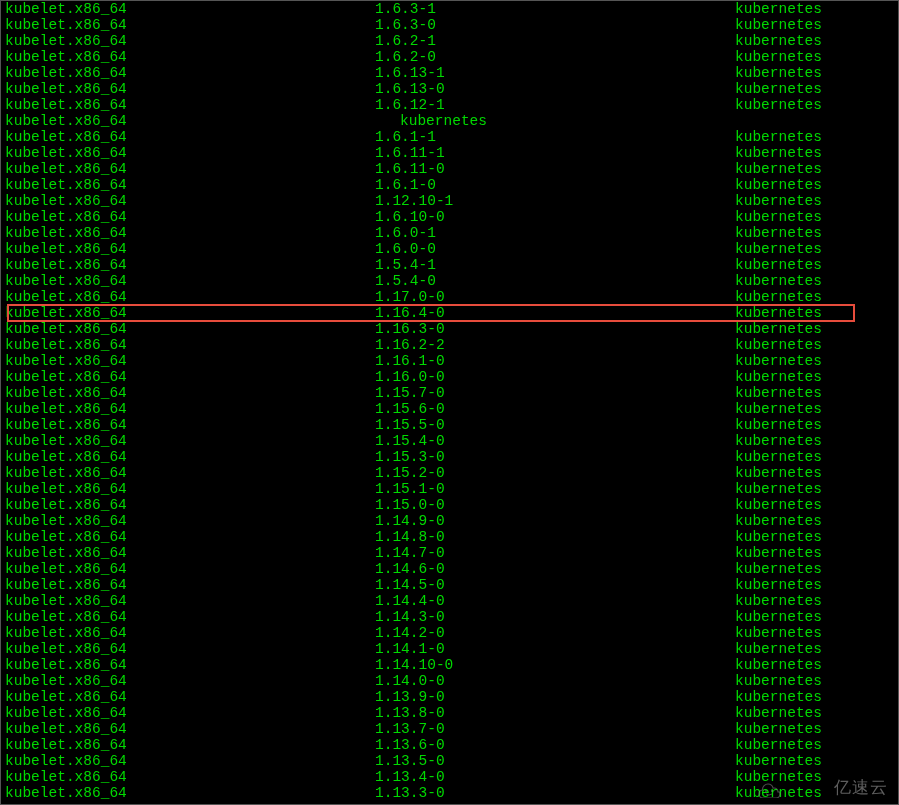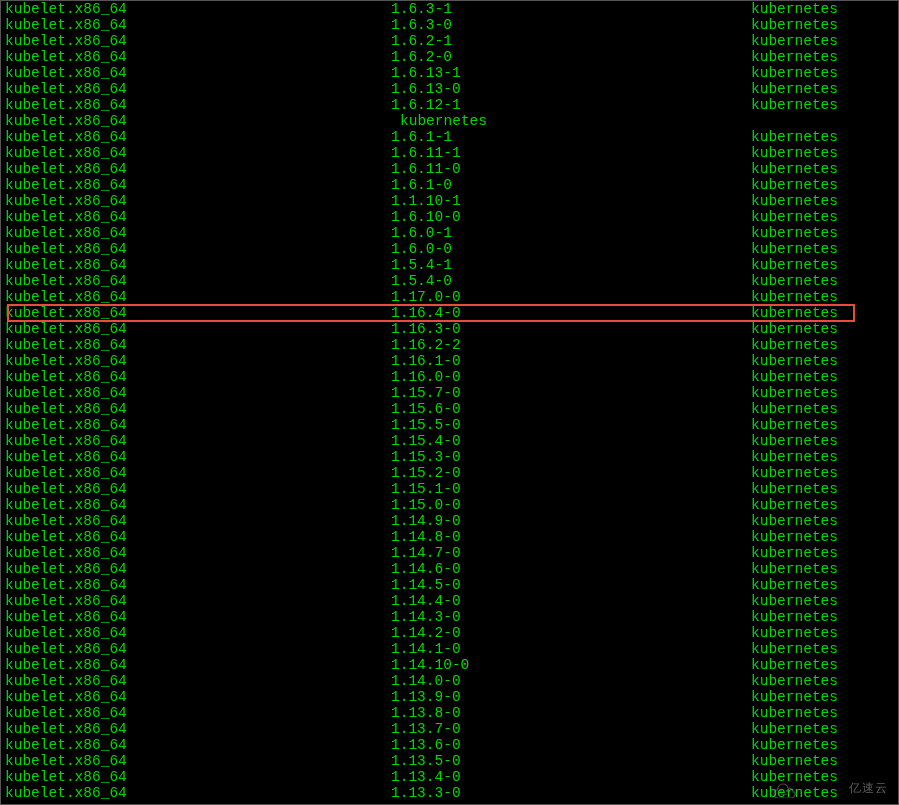--- a/index.html
+++ b/index.html
@@ -25,21 +25,20 @@
       white-space: pre;
       position: relative;
     }
     .col-pkg {
       width: 370px;
       flex-shrink: 0;
     }
     .col-ver {
       width: 335px;
       flex-shrink: 0;
-      margin-left: 16px;
     }
     .col-repo {
       flex-shrink: 0;
       margin-left: 25px;
     }
     .highlight-box {
       position: absolute;
       border: 2px solid #e74c3c;
       left: 2px;
       width: 848px;
@@ -62,42 +61,42 @@
       height: 20px;
       position: relative;
     }
     .watermark-cloud svg {
       width: 30px;
       height: 20px;
     }
     .watermark-text {
       color: #aaaaaa;
       font-family: "SimSun", sans-serif;
-      font-size: 12px;
+      font-size: 17px;
       letter-spacing: 1px;
       margin-left: 44px;
     }
   </style>
 </head>
 <body>
 
 <div id="rows-container">
     <div class="row"><span class="col-pkg">kubelet.x86_64</span><span class="col-ver">1.6.3-1</span><span class="col-repo">kubernetes</span></div>
     <div class="row"><span class="col-pkg">kubelet.x86_64</span><span class="col-ver">1.6.3-0</span><span class="col-repo">kubernetes</span></div>
     <div class="row"><span class="col-pkg">kubelet.x86_64</span><span class="col-ver">1.6.2-1</span><span class="col-repo">kubernetes</span></div>
     <div class="row"><span class="col-pkg">kubelet.x86_64</span><span class="col-ver">1.6.2-0</span><span class="col-repo">kubernetes</span></div>
     <div class="row"><span class="col-pkg">kubelet.x86_64</span><span class="col-ver">1.6.13-1</span><span class="col-repo">kubernetes</span></div>
     <div class="row"><span class="col-pkg">kubelet.x86_64</span><span class="col-ver">1.6.13-0</span><span class="col-repo">kubernetes</span></div>
     <div class="row"><span class="col-pkg">kubelet.x86_64</span><span class="col-ver">1.6.12-1</span><span class="col-repo">kubernetes</span></div>
     <div class="row"><span class="col-pkg">kubelet.x86_64</span><span class="col-repo">kubernetes</span></div>
     <div class="row"><span class="col-pkg">kubelet.x86_64</span><span class="col-ver">1.6.1-1</span><span class="col-repo">kubernetes</span></div>
     <div class="row"><span class="col-pkg">kubelet.x86_64</span><span class="col-ver">1.6.11-1</span><span class="col-repo">kubernetes</span></div>
     <div class="row"><span class="col-pkg">kubelet.x86_64</span><span class="col-ver">1.6.11-0</span><span class="col-repo">kubernetes</span></div>
     <div class="row"><span class="col-pkg">kubelet.x86_64</span><span class="col-ver">1.6.1-0</span><span class="col-repo">kubernetes</span></div>
-    <div class="row"><span class="col-pkg">kubelet.x86_64</span><span class="col-ver">1.1.10-1</span><span class="col-repo">kubernetes</span></div>
+    <div class="row"><span class="col-pkg">kubelet.x86_64</span><span class="col-ver">1.12.10-1</span><span class="col-repo">kubernetes</span></div>
     <div class="row"><span class="col-pkg">kubelet.x86_64</span><span class="col-ver">1.6.10-0</span><span class="col-repo">kubernetes</span></div>
     <div class="row"><span class="col-pkg">kubelet.x86_64</span><span class="col-ver">1.6.0-1</span><span class="col-repo">kubernetes</span></div>
     <div class="row"><span class="col-pkg">kubelet.x86_64</span><span class="col-ver">1.6.0-0</span><span class="col-repo">kubernetes</span></div>
     <div class="row"><span class="col-pkg">kubelet.x86_64</span><span class="col-ver">1.5.4-1</span><span class="col-repo">kubernetes</span></div>
     <div class="row"><span class="col-pkg">kubelet.x86_64</span><span class="col-ver">1.5.4-0</span><span class="col-repo">kubernetes</span></div>
     <div class="row"><span class="col-pkg">kubelet.x86_64</span><span class="col-ver">1.17.0-0</span><span class="col-repo">kubernetes</span></div>
     <div class="row"><span class="col-pkg">kubelet.x86_64</span><span class="col-ver">1.16.4-0</span><span class="col-repo">kubernetes</span><div class="highlight-box" style="top: -1px;"></div></div>
     <div class="row"><span class="col-pkg">kubelet.x86_64</span><span class="col-ver">1.16.3-0</span><span class="col-repo">kubernetes</span></div>
     <div class="row"><span class="col-pkg">kubelet.x86_64</span><span class="col-ver">1.16.2-2</span><span class="col-repo">kubernetes</span></div>
     <div class="row"><span class="col-pkg">kubelet.x86_64</span><span class="col-ver">1.16.1-0</span><span class="col-repo">kubernetes</span></div>

